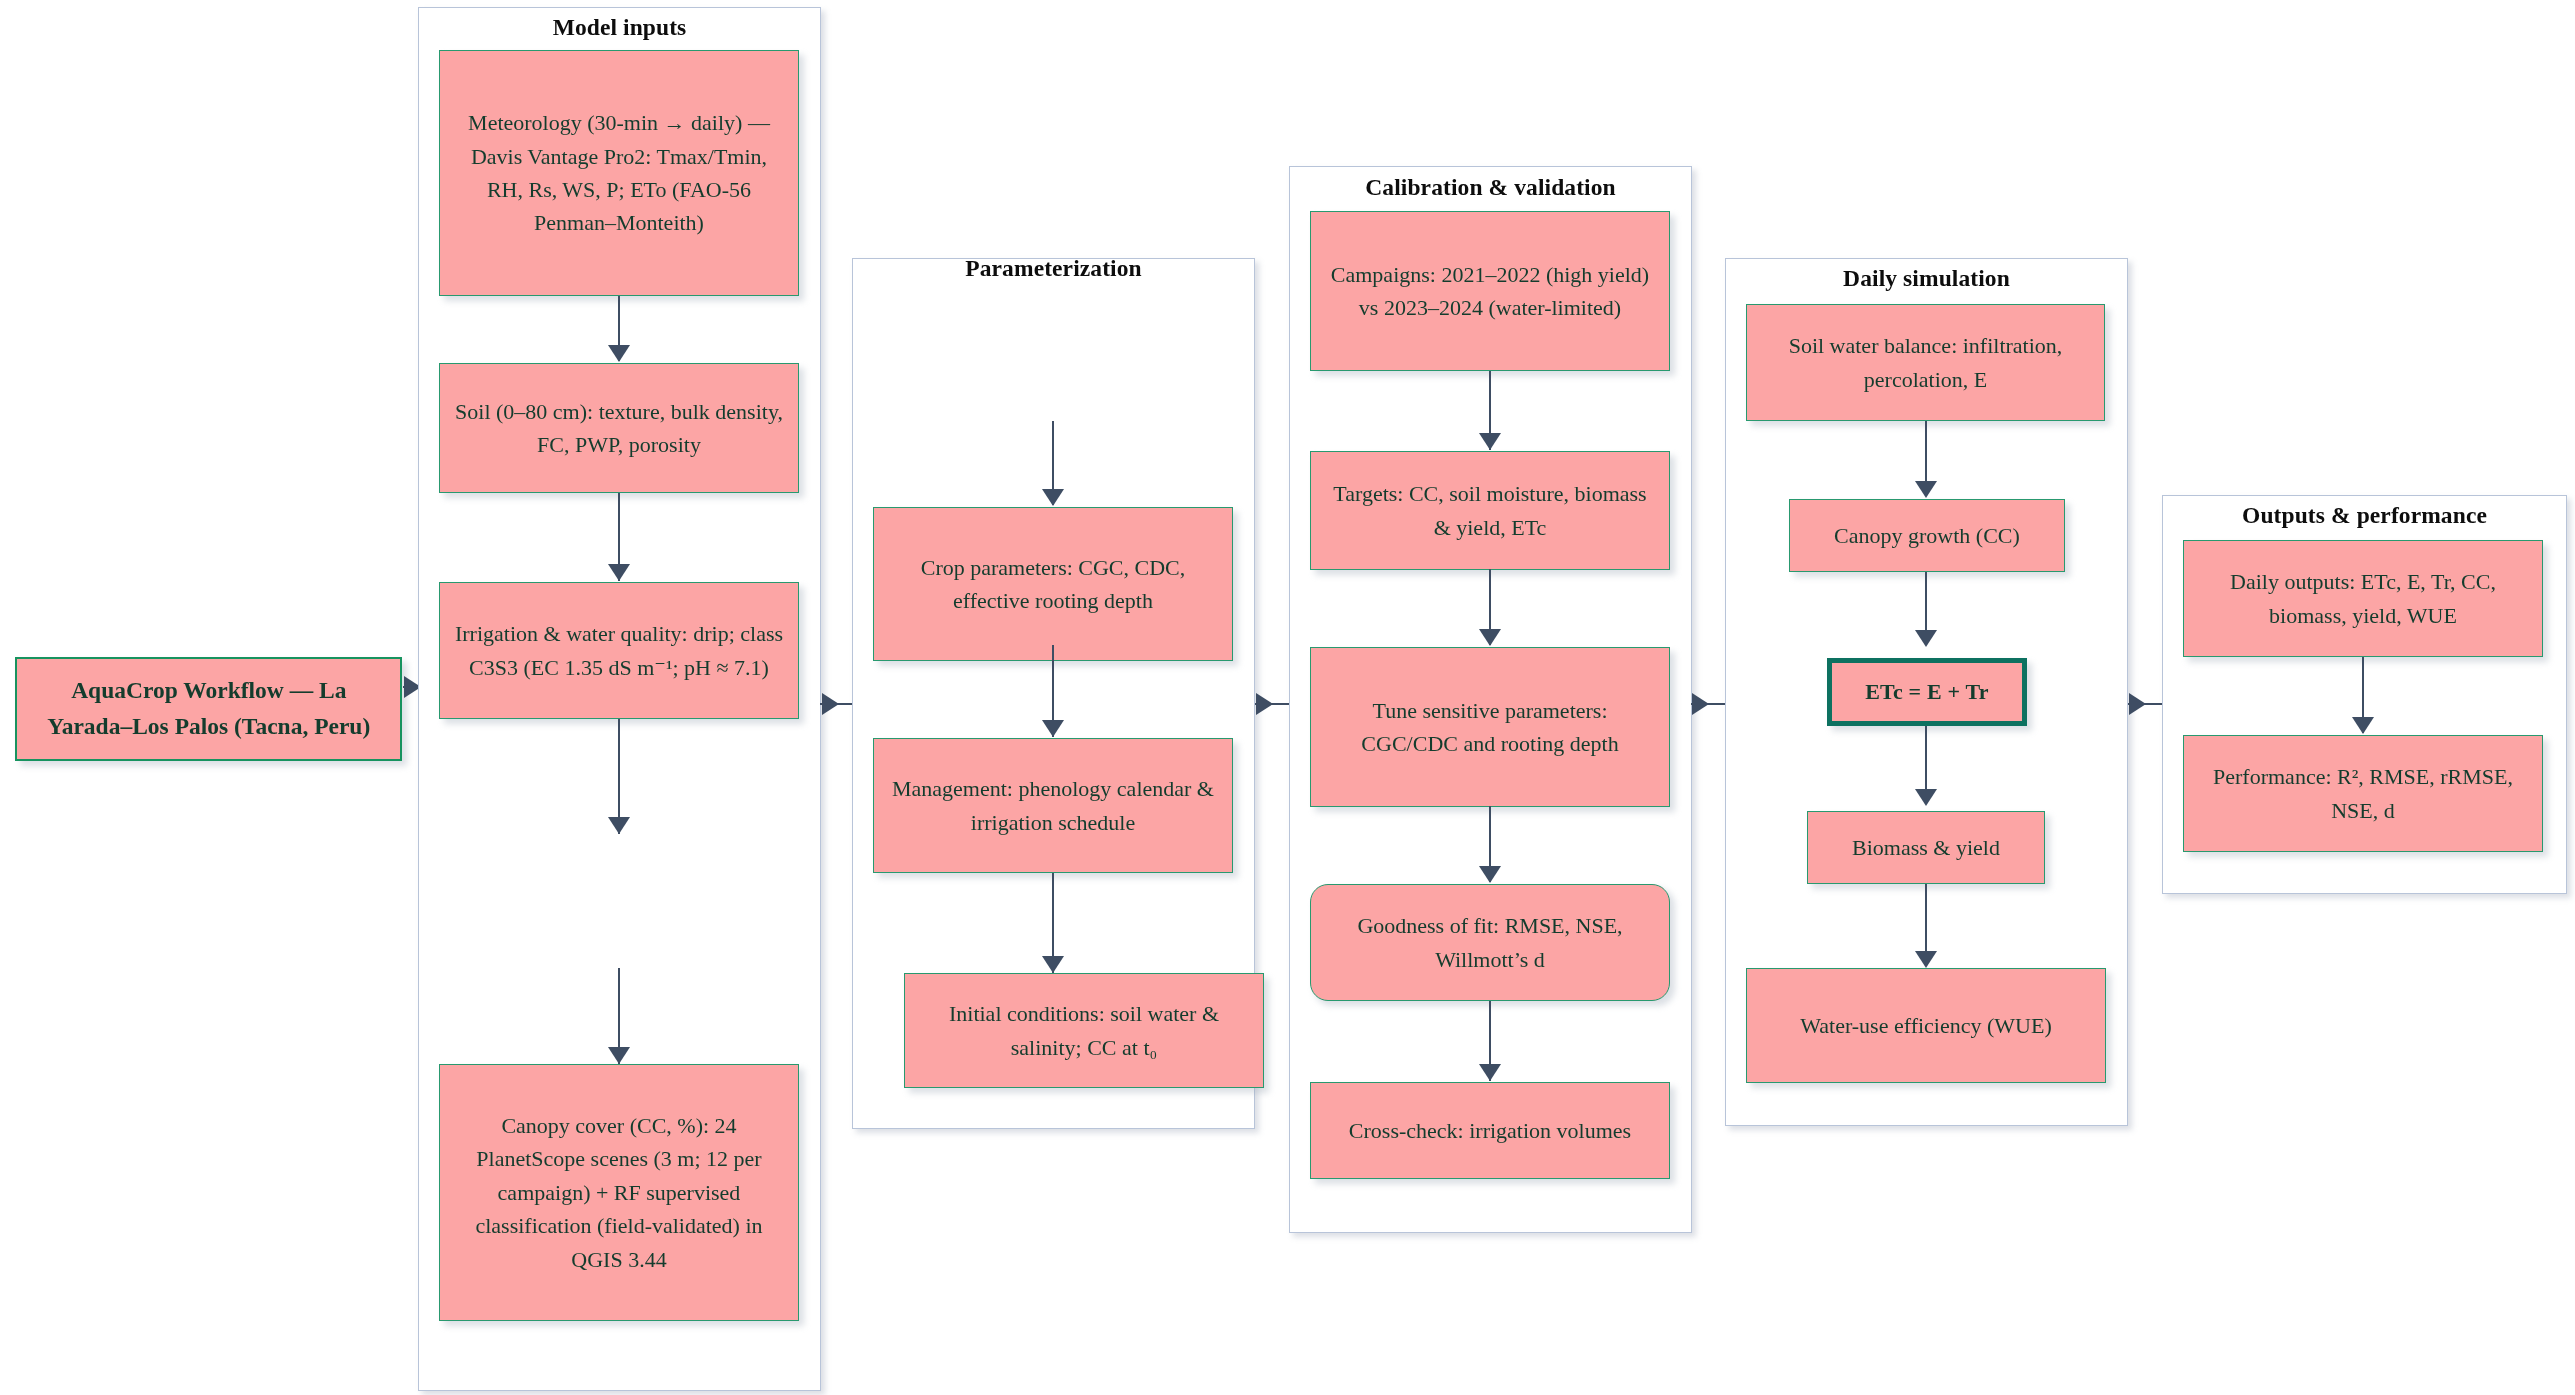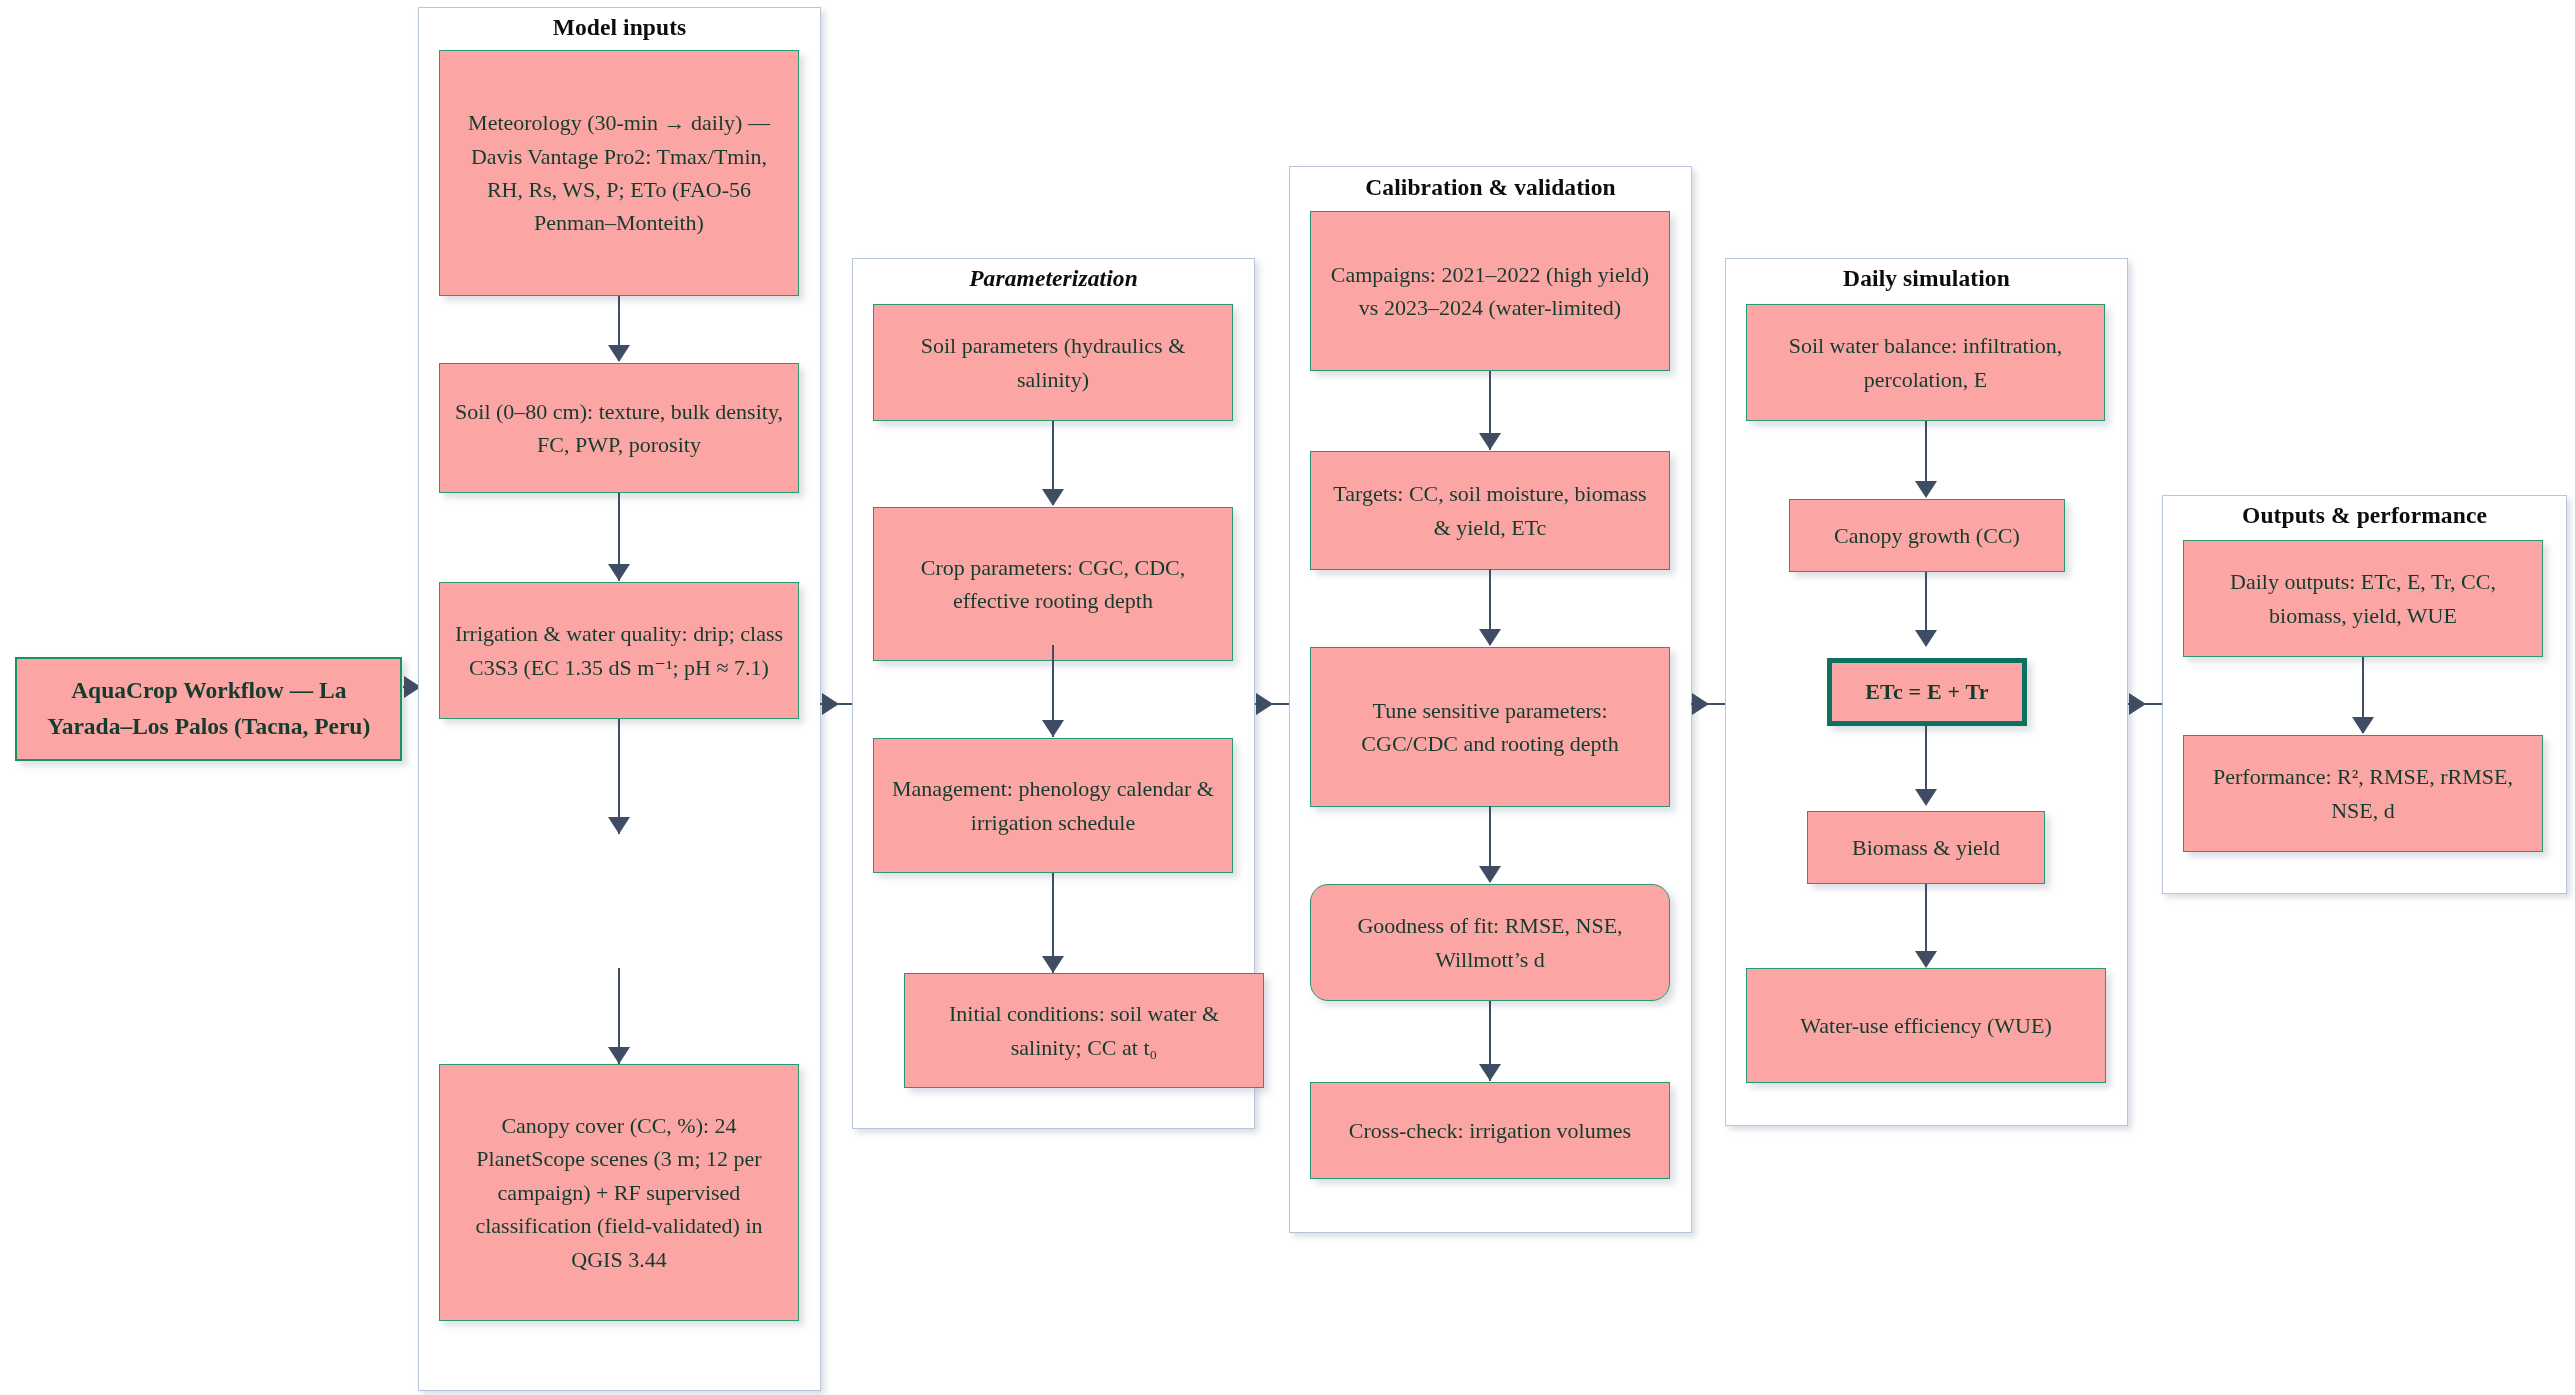--- a/index.html
+++ b/index.html
@@ -133,25 +133,22 @@
 
   <div class="node" style="left:439px; top:1064px; width:360px; height:257px;">
     <span class="txt">Canopy cover (CC, %): 24 PlanetScope scenes (3 m; 12 per campaign) + RF supervised classification (field-validated) in QGIS 3.44</span>
   </div>
 
   <div class="hline" style="left:820px; top:703px; width:34px;"></div>
   <div class="arrow-right" style="left:822px; top:693px;"></div>
 
   <div class="column" style="left:852px; top:258px; width:403px; height:871px;">
   </div>
-  <div class="col-title" style="left:852px; top:265px; width:403px;font-style:italic;">Parameterization</div>
-
-  <div class="node" style="left:873px; top:304px; width:360px; height:117px;">
-    <span class="txt">Soil parameters (hydraulics &amp; salinity)</span>
-  </div>
+  <div class="col-title" style="left:852px; top:255px; width:403px;">Parameterization</div>
+
   <div class="vline" style="left:1052px; top:421px; height:84px;"></div>
   <div class="arrow-down" style="left:1042px; top:489px;"></div>
 
   <div class="node" style="left:873px; top:507px; width:360px; height:154px;">
     <span class="txt">Crop parameters: CGC, CDC, effective rooting depth</span>
   </div>
   <div class="vline" style="left:1052px; top:645px; height:92px;"></div>
   <div class="arrow-down" style="left:1042px; top:720px;"></div>
 
   <div class="node" style="left:873px; top:738px; width:360px; height:135px;">

